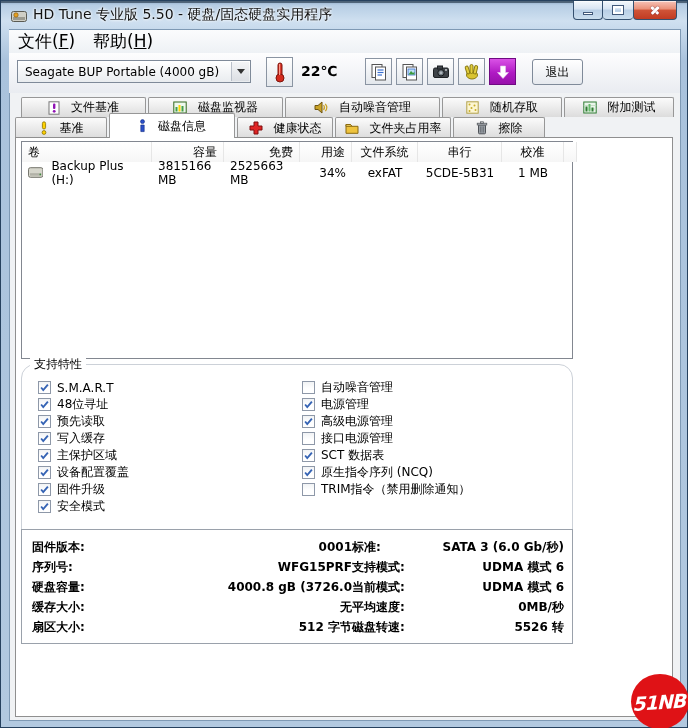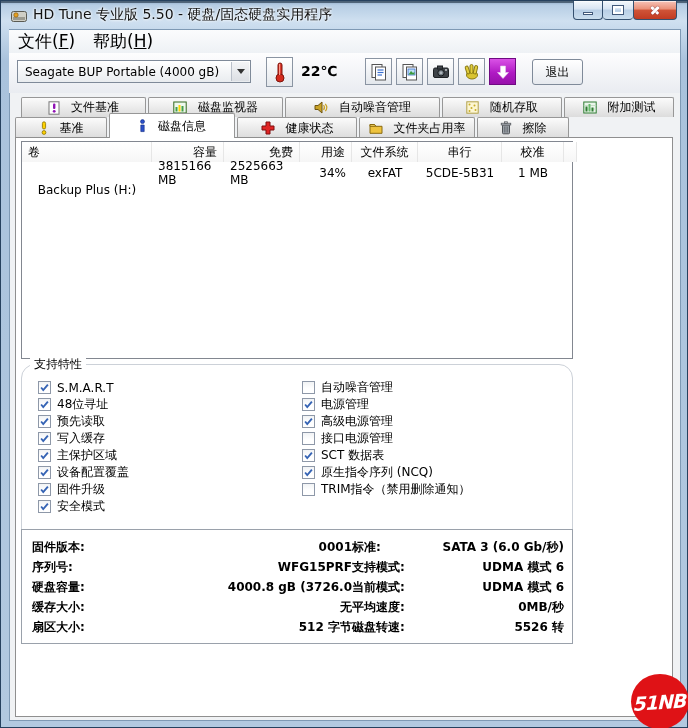--- a/index.html
+++ b/index.html
@@ -73,21 +73,21 @@
 
   
   .vol-panel { position:absolute; left:20px; top:140px; width:552px; height:218px; border:1px solid #828790; background:#fff; z-index:2; }
   .vol-grid { display:grid; grid-template-columns:130px 72px 76px 52px 66px 84px 62px 1fr; font-size:12px; }
   .vol-head { border-bottom:1px solid #d4d4d4; height:20px; }
   .vol-head > div { display:flex; align-items:center; padding:0 6px; border-right:1px solid #e6e6e6; height:20px;
     background:linear-gradient(180deg,#ffffff,#f6f6f6); }
   .vol-row { height:21px; }
   .vol-row > div { display:flex; align-items:center; padding:0 6px; height:21px; }
   .al { justify-content:flex-start; } .ar { justify-content:flex-end; } .ac { justify-content:center; }
-  .vol-name { gap:21px;flex-direction:column; }
+  .vol-name { gap:8px; }
 
   
   .features { position:absolute; left:20px; top:363px; width:552px; height:201px; border:1px solid #ccd1d8; border-radius:14px; z-index:2; }
   .features-legend { position:absolute; top:-9px; left:8px; background:#fff; padding:0 4px; font-size:12px; }
   .feat-col { position:absolute; top:16px; }
   .feat-col-left { left:16px; } .feat-col-right { left:280px; }
   .feat-item { display:flex; align-items:center; gap:6px; height:13px; margin-bottom:4px; font-size:12px; cursor:default; }
   .checkbox { width:13px; height:13px; border:1px solid #8e98a8; background:linear-gradient(180deg,#f1f3f5,#ffffff 60%);
     display:flex; align-items:center; justify-content:center; }
   .checkbox svg { display:none; }
@@ -263,21 +263,21 @@
         </svg>
       <span>基准</span>
     </div>
     <div class="tab active" style="width:126px">
       <svg width="9" height="14" viewBox="0 0 9 14">
           <circle cx="4.5" cy="2.6" r="2" fill="#2b50c8" stroke="#102a80" stroke-width="0.6"></circle>
           <path d="M2.8 6 h3.4 v6.6 h-3.4 z" fill="#2b50c8" stroke="#102a80" stroke-width="0.6"></path>
         </svg>
       <span>磁盘信息</span>
     </div>
-    <div class="tab" style="width:120px">
+    <div class="tab" style="width:96px">
       <svg width="14" height="14" viewBox="0 0 14 14">
           <path d="M5 1 h4 v4 h4 v4 h-4 v4 h-4 v-4 h-4 v-4 h4 z" fill="#e02424" stroke="#7e0f0f"></path>
         </svg>
       <span>健康状态</span>
     </div>
     <div class="tab" style="width:116px">
       <svg width="14" height="12" viewBox="0 0 14 12">
           <path d="M1 2.5 h4.5 l1.3 1.8 H13 v7 H1 z" fill="#eec33e" stroke="#8a6a10"></path>
           <path d="M1 2.5 h4.5 l1.3 1.8 H1 z" fill="#f6d96a" stroke="#8a6a10"></path>
         </svg>

